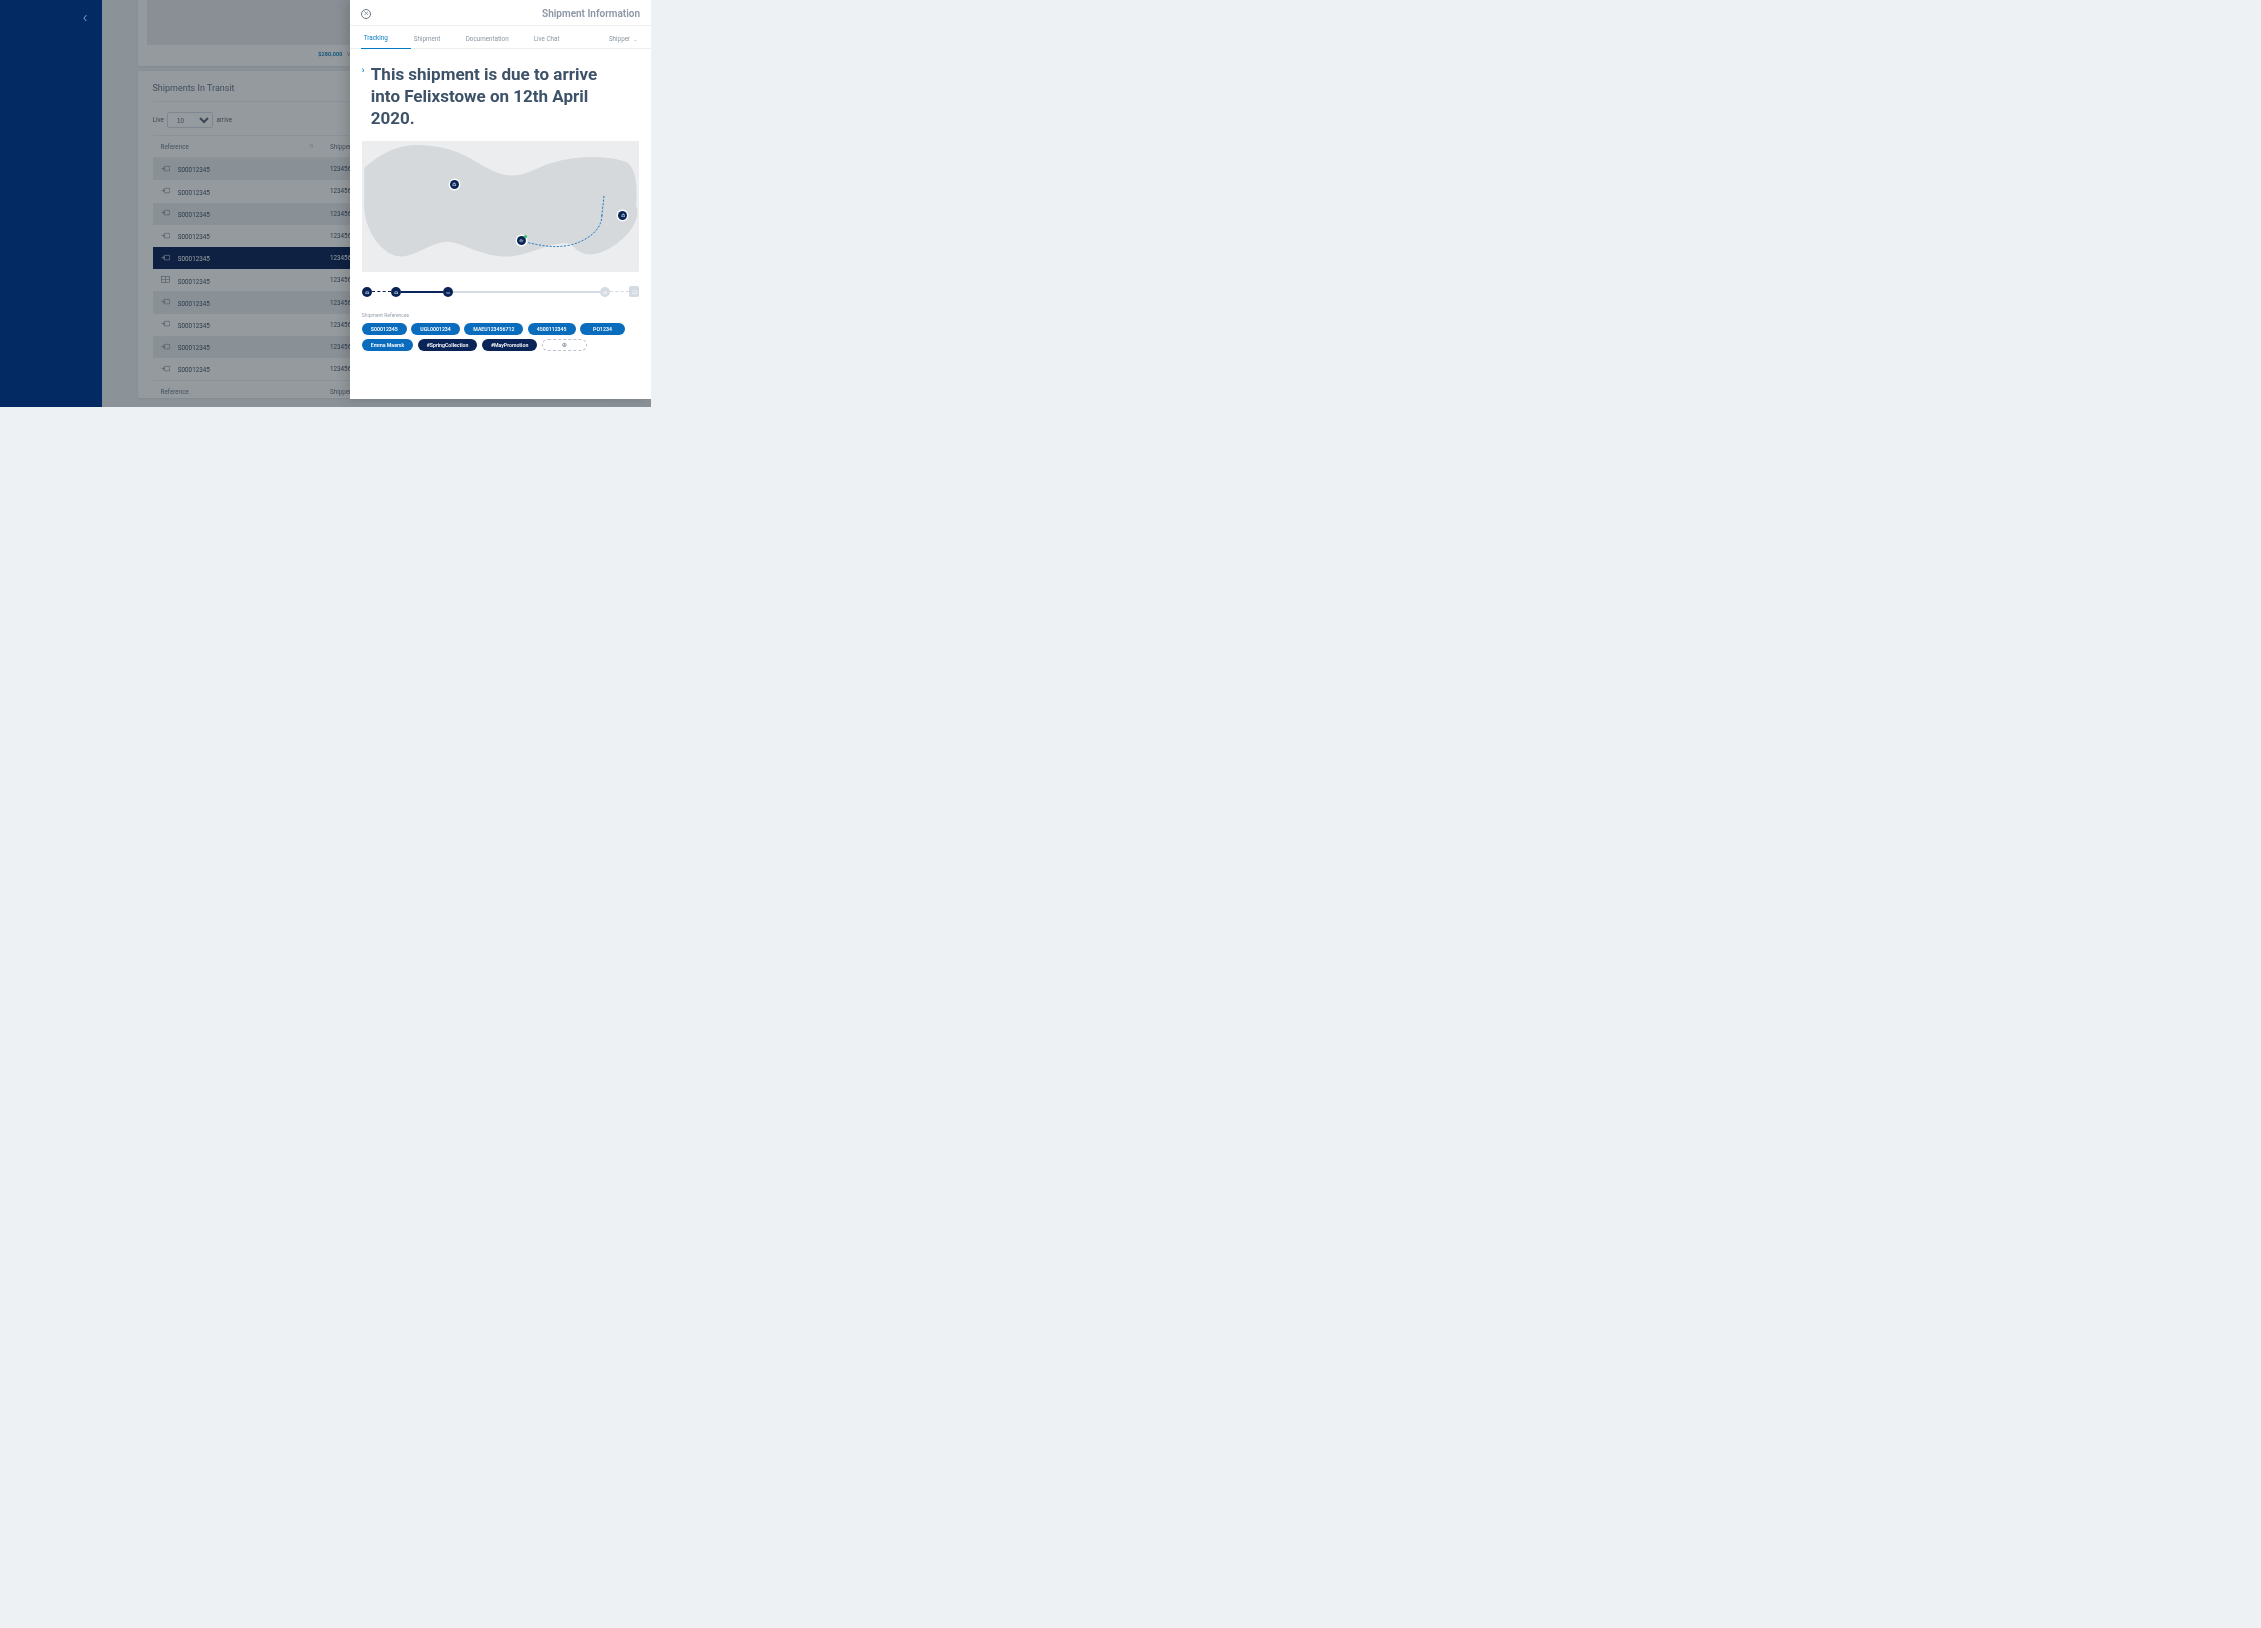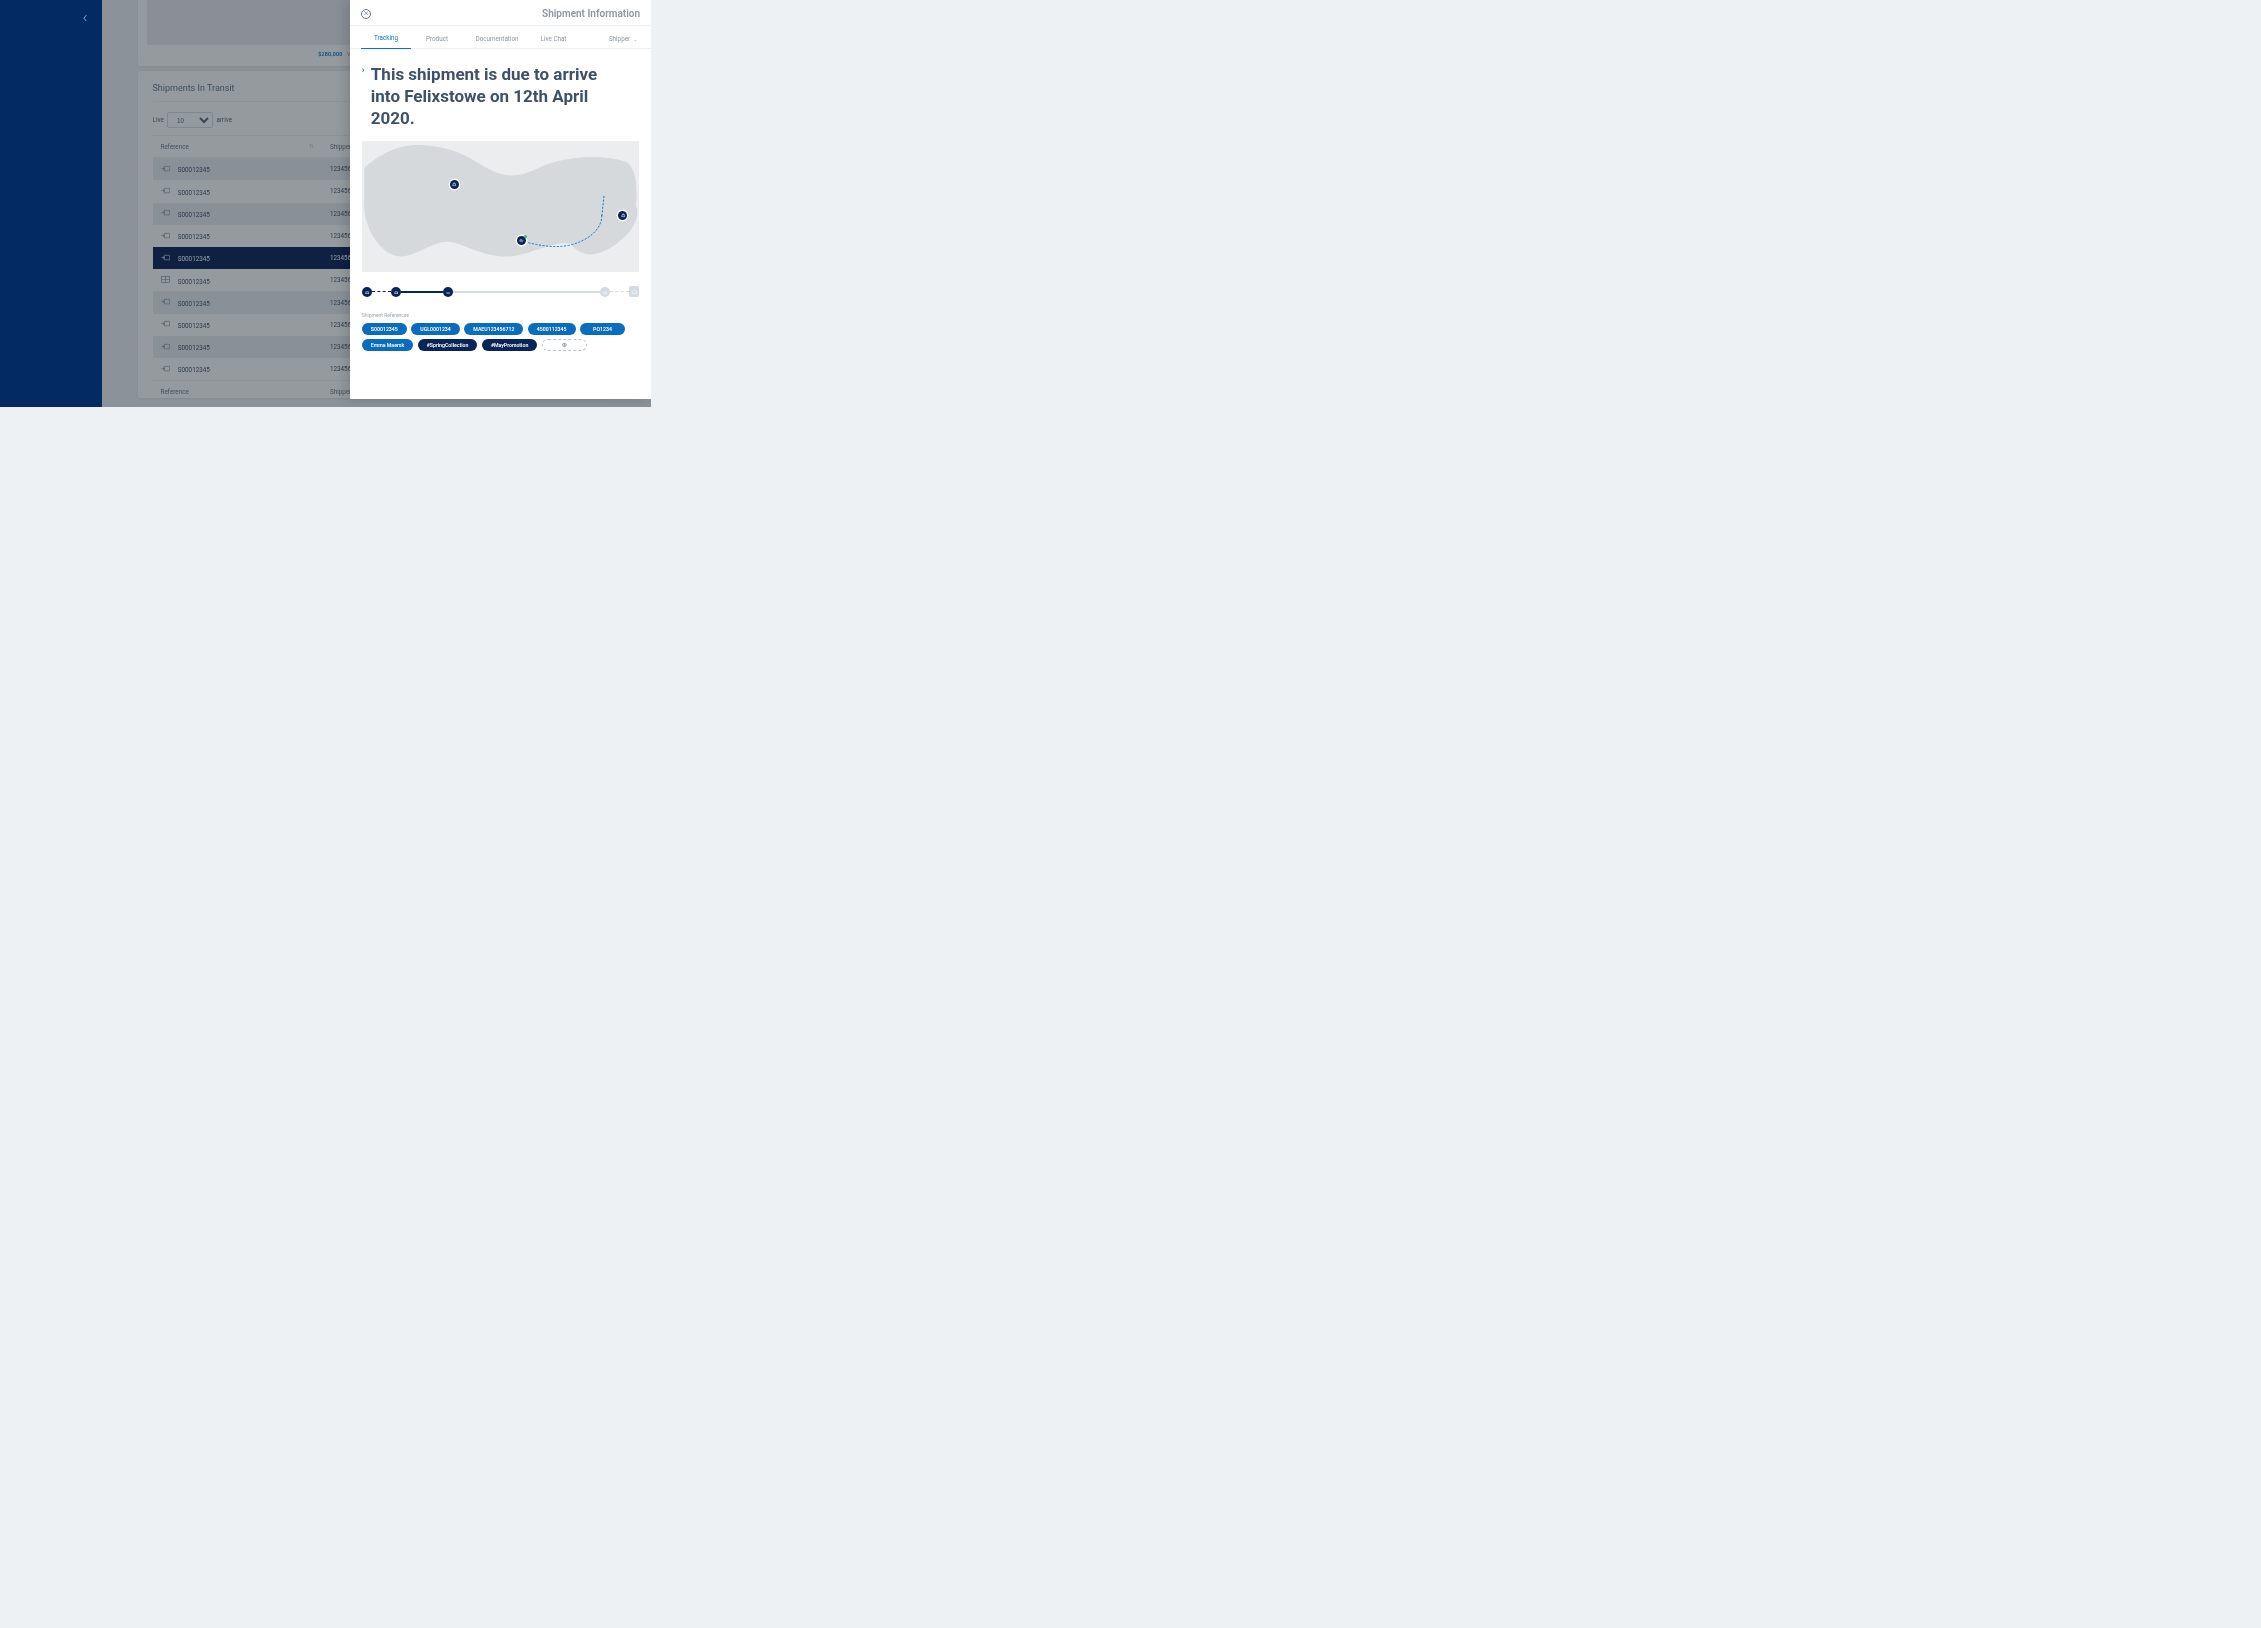--- a/index.html
+++ b/index.html
@@ -149,21 +149,21 @@
     display:flex; align-items:flex-end; padding: 8.1px 11px 0;
     border-bottom: 0.5px solid #eceff2;
     gap: 0;
   }
   .tab {
     flex: 0 0 auto;
     padding: 0 2.7px 5.4px;
     font-size: 6.3px; color: #8c97a3;
     cursor:pointer;
     width: 50px;
-    text-align:center;
+    text-align:left;
   }
   .tab:nth-child(2){ width: 52px; }
   .tab:nth-child(3){ width: 68px; }
   .tab:nth-child(4){ width: 45px; }
   .tab:last-child { margin-left: auto; width:auto; text-align:right;}
   .tab.active {
     color: var(--blue);
     border-bottom: 1.1px solid var(--blue);
     margin-bottom: -0.5px;
   }
@@ -425,21 +425,21 @@
       <div class="close-btn">
         <svg width="4.5" height="4.5" viewBox="0 0 10 10">
             <path d="M1 1 L9 9 M9 1 L1 9" stroke="#6b7a8a" stroke-width="1.6" stroke-linecap="round"></path>
           </svg>
       </div>
       <div class="drawer-title">Shipment Information</div>
     </div>
 
     <div class="tabbar">
       <div class="tab active">Tracking</div>
-      <div class="tab">Product</div>
+      <div class="tab">Shipment</div>
       <div class="tab">Documentation</div>
       <div class="tab">Live Chat</div>
       <div class="tab">
         <span>Shipper</span>
         <span class="chev-down">⌄</span>
       </div>
     </div>
 
     <div class="drawer-body">
       <div class="headline-row">

